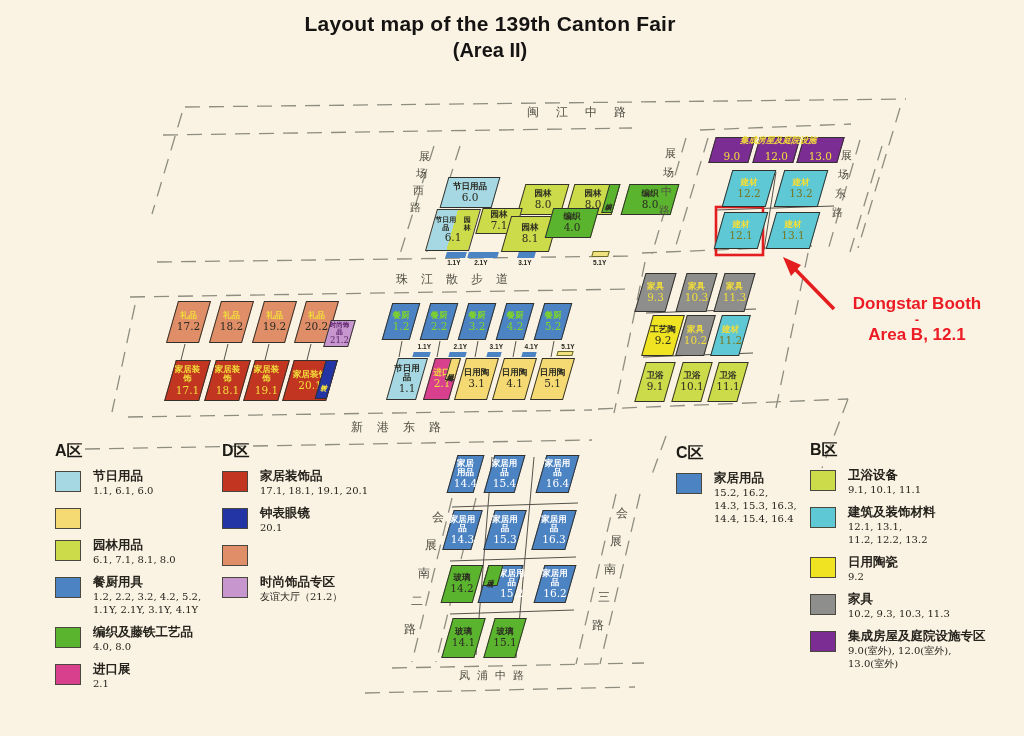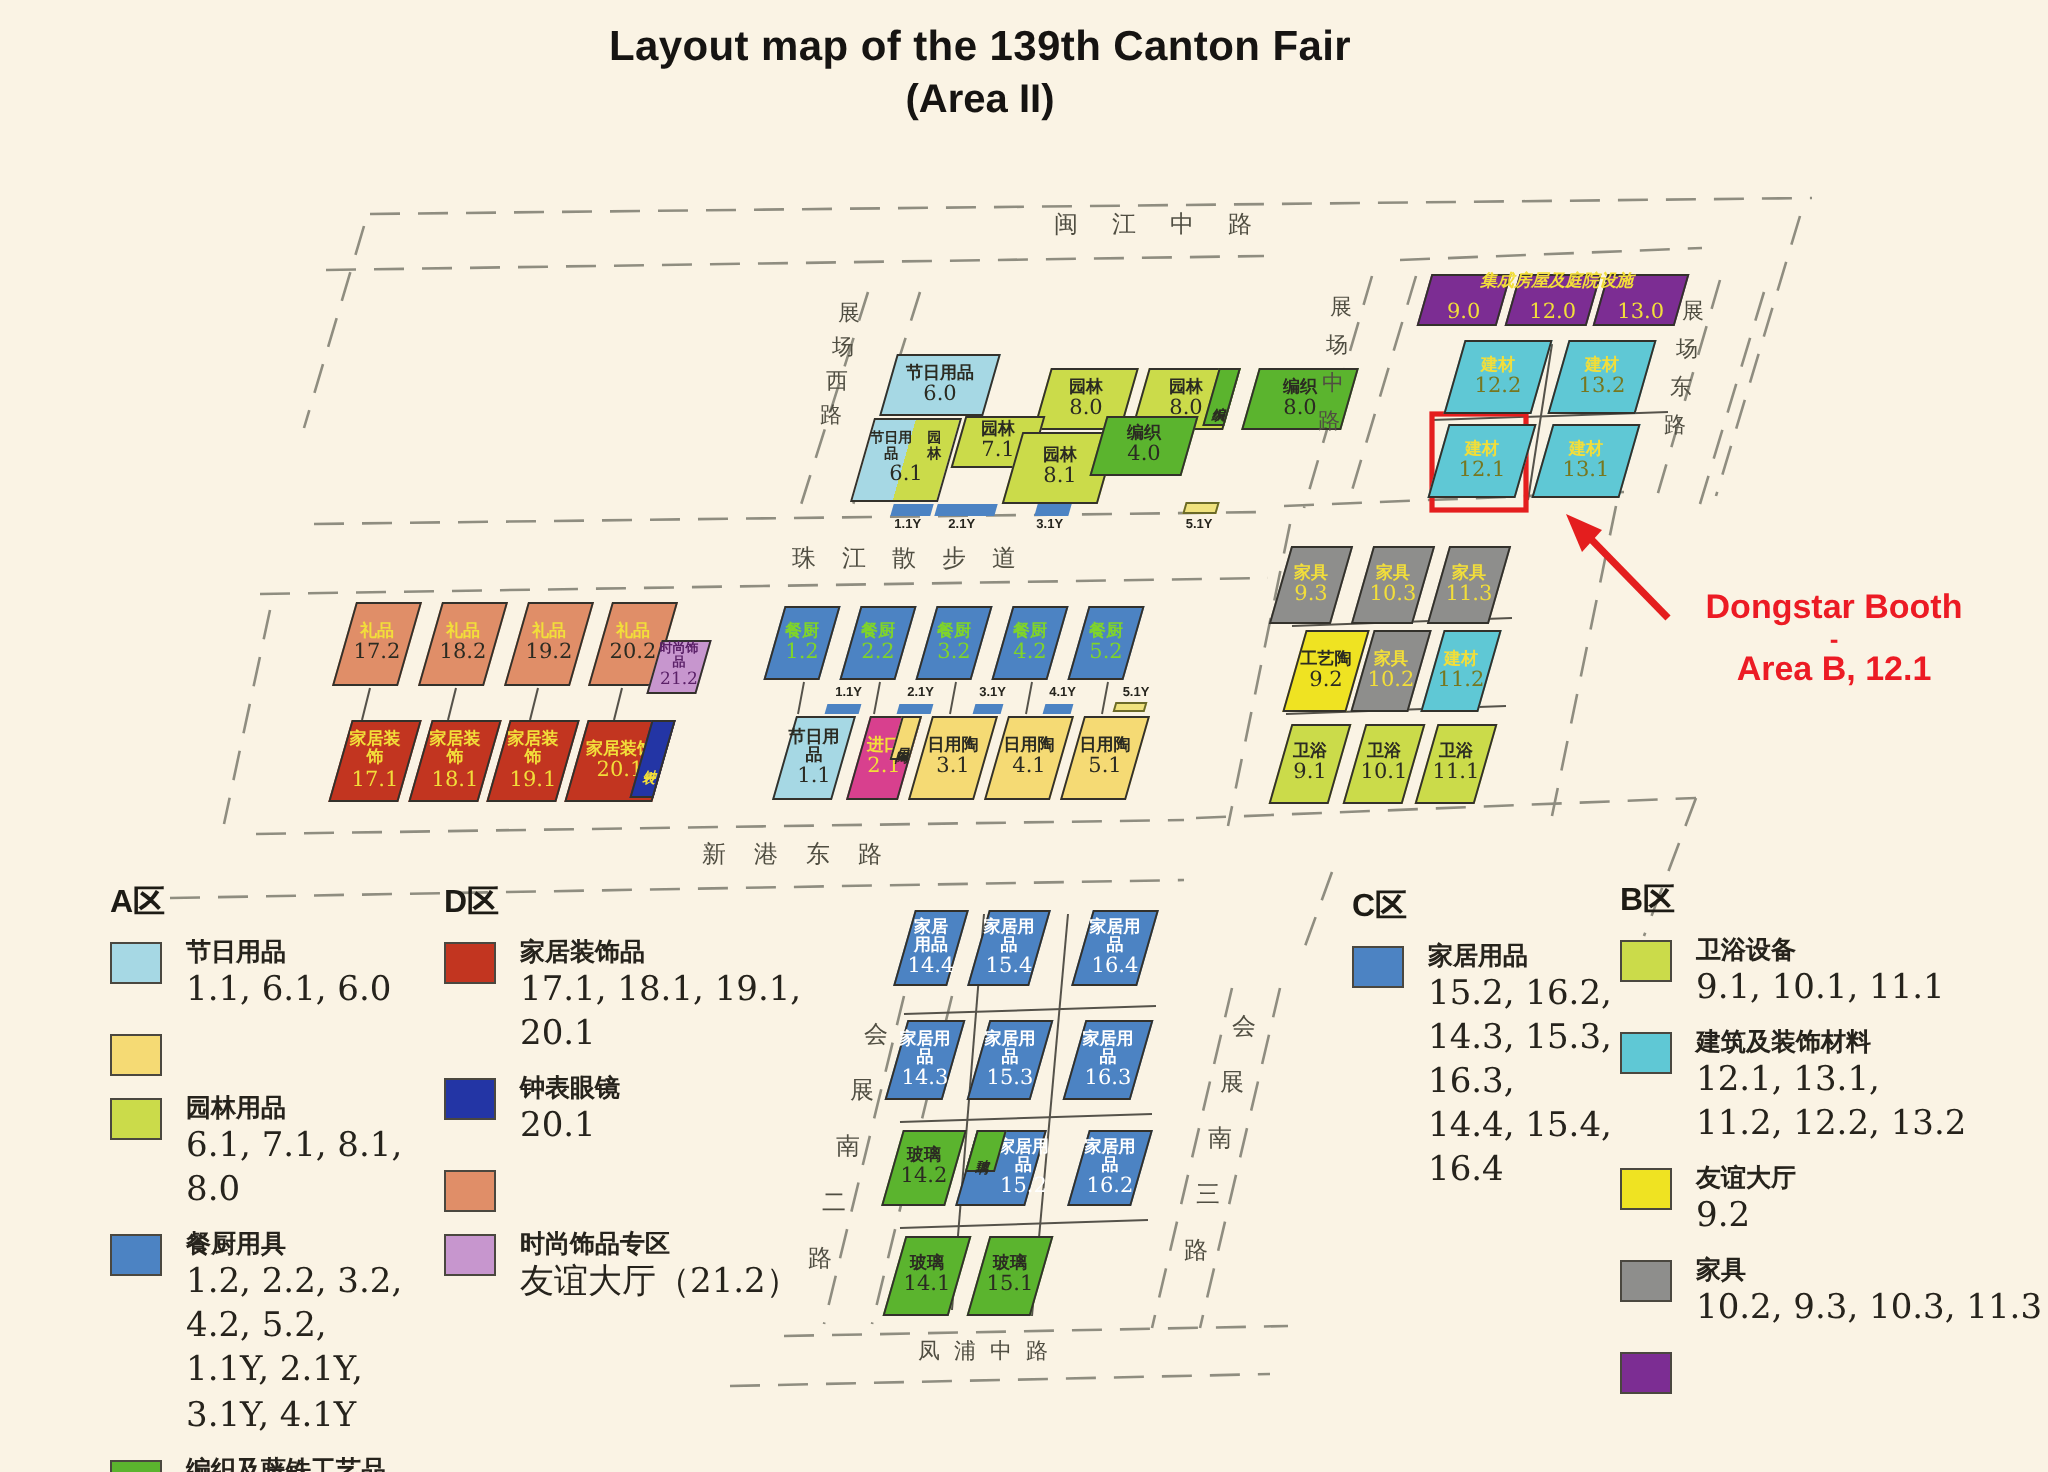--- a/index.html
+++ b/index.html
@@ -49,21 +49,21 @@
   .hroad{position:absolute;color:#504e42;font-family:"DejaVu Serif",serif;white-space:nowrap;}
   .vroad{position:absolute;color:#504e42;font-family:"DejaVu Serif",serif;}
   .vroad span{position:absolute;display:block;}
   
   .lg-group{position:absolute;color:#26231c;}
   .lg-title{font-size:16px;font-weight:bold;margin:0 0 7px 0;color:#1d1b15;}
   .lg-item{display:flex;align-items:flex-start;margin-bottom:9px;}
   .lg-sw{width:26px;height:21px;border:1px solid #4a473f;box-sizing:border-box;flex:0 0 26px;margin-top:2px;}
   .lg-tx{margin-left:12px;}
   .lg-nm{font-size:12.5px;font-weight:bold;line-height:1.2;}
-  .lg-no{font-size:17px;font-family:"DejaVu Serif",serif;line-height:1.3;}
+  .lg-no{font-size:10px;font-family:"DejaVu Serif",serif;line-height:1.3;}
   
   #annot{left:830px;top:294px;width:174px;text-align:center;color:#EC1B24;font-weight:bold;line-height:1.15;}
   #annot .a1{font-size:17px;}
   #annot .a2{font-size:13px;line-height:.9;}
   #annot .a3{font-size:17px;}
   #outdoorHead{
     position:absolute;transform:skewX(-16deg);text-align:center;
     font-weight:bold;font-size:8.5px;line-height:1;z-index:3;
   }
 </style>
@@ -626,33 +626,38 @@
         <div class="lg-sw" style="background: rgb(95, 200, 213);"></div>
         <div class="lg-tx">
           <div class="lg-nm">建筑及装饰材料</div>
           <div class="lg-no">12.1, 13.1,</div>
           <div class="lg-no">11.2, 12.2, 13.2</div>
         </div>
       </div>
       <div class="lg-item">
         <div class="lg-sw" style="background: rgb(239, 227, 34);"></div>
         <div class="lg-tx">
-          <div class="lg-nm">友谊大厅</div>
+          <div class="lg-nm">日用陶瓷</div>
           <div class="lg-no">9.2</div>
         </div>
       </div>
       <div class="lg-item">
         <div class="lg-sw" style="background: rgb(142, 142, 140);"></div>
         <div class="lg-tx">
           <div class="lg-nm">家具</div>
           <div class="lg-no">10.2, 9.3, 10.3, 11.3</div>
         </div>
       </div>
       <div class="lg-item">
         <div class="lg-sw" style="background: rgb(124, 45, 147);"></div>
+        <div class="lg-tx">
+          <div class="lg-nm">集成房屋及庭院设施专区</div>
+          <div class="lg-no">9.0(室外), 12.0(室外),</div>
+          <div class="lg-no">13.0(室外)</div>
+        </div>
       </div>
     </div>
   </div>
 
 <div id="annot" class="abs">
   <div class="a1">Dongstar Booth</div>
   <div class="a2">-</div>
   <div class="a3">Area B, 12.1</div>
 </div>
 

